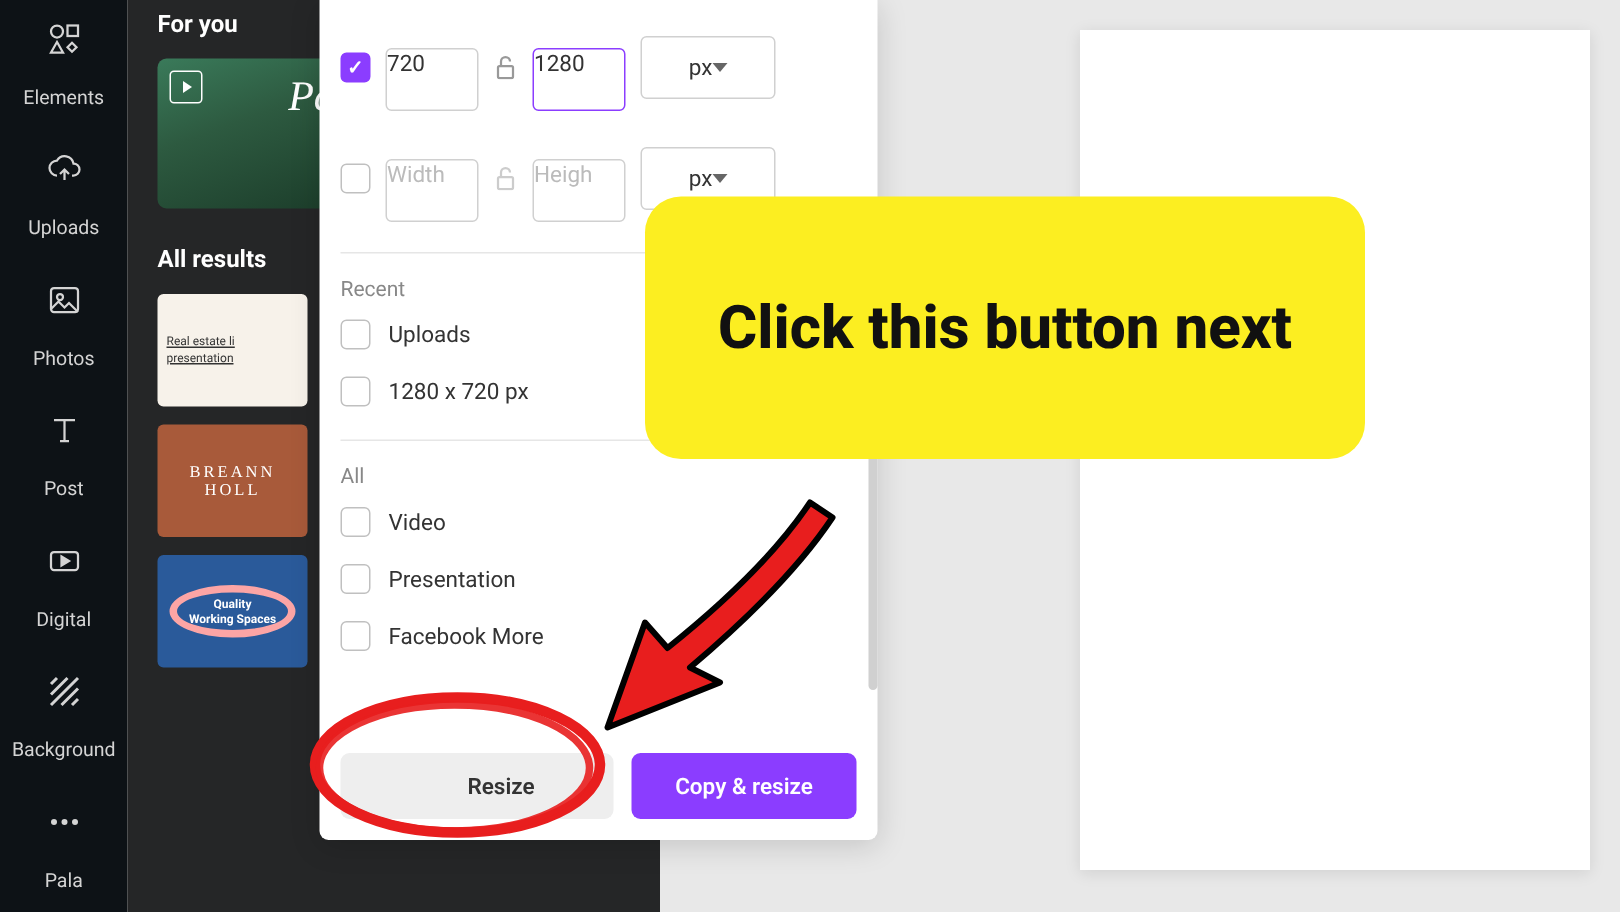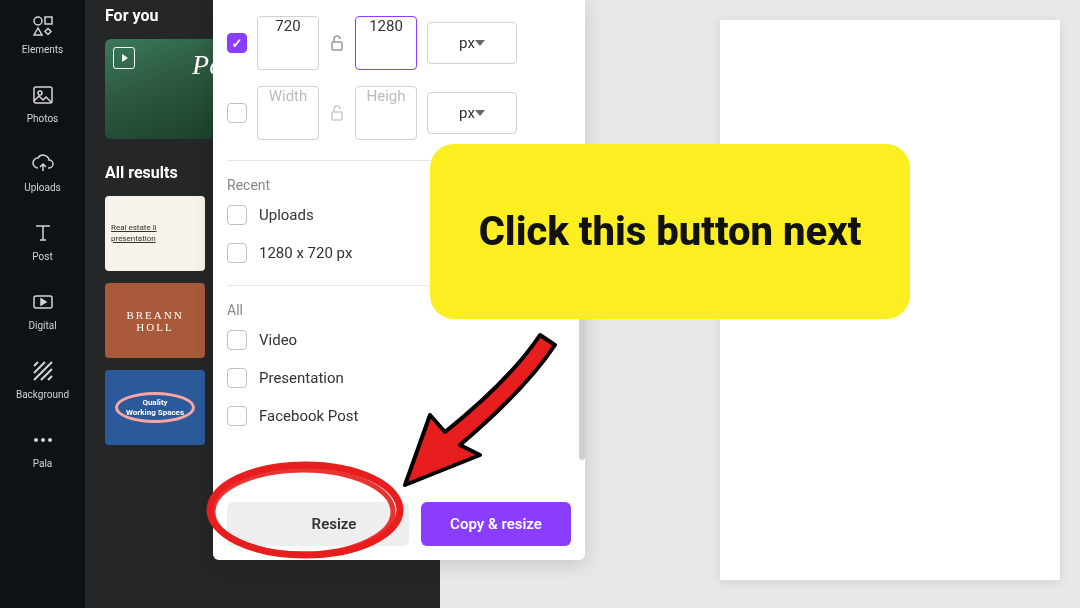--- a/index.html
+++ b/index.html
@@ -1,21 +1,21 @@
 <!DOCTYPE html>
 <html><head>
 <meta charset="utf-8">
 <style>
 * { margin: 0; padding: 0; box-sizing: border-box; font-family: -apple-system, BlinkMacSystemFont, "Segoe UI", Roboto, sans-serif; }
 body { width: 1080px; height: 608px; overflow: hidden; display: flex; background: #e8e8e8; position: relative; }
 
 .sidebar { width: 85px; background: #0d1216; display: flex; flex-direction: column; align-items: center; padding-top: 0px; flex-shrink: 0; }
 .sidebar-item { width: 100%; display: flex; flex-direction: column; align-items: center; padding: 14px 0; cursor: pointer; color: #a6a6a6; }
 .sidebar-item .icon { width: 24px; height: 24px; display: flex; align-items: center; justify-content: center; }
-.sidebar-item .label { font-size: 10px; margin-top: 6px; color: #d4d4d4; }
+.sidebar-item .label { font-size: 13px; margin-top: 20px; color: #d4d4d4; }
 
 .templates-panel { width: 355px; background: #252627; flex-shrink: 0; padding: 0 20px; overflow: hidden; position: relative; }
 .section-header { color: #fff; font-size: 16px; font-weight: 700; margin-top: 6px; margin-bottom: 14px; }
 .section-header.all { margin-top: 24px; }
 .thumb-row { display: flex; gap: 12px; }
 .thumb { width: 150px; height: 100px; background: #444; border-radius: 6px; position: relative; overflow: hidden; }
 .thumb-play { position: absolute; top: 8px; left: 8px; width: 22px; height: 22px; border: 1px solid #fff; border-radius: 3px; display: flex; align-items: center; justify-content: center; }
 .thumb-play::after { content: ""; border-left: 6px solid #fff; border-top: 4px solid transparent; border-bottom: 4px solid transparent; margin-left: 2px; }
 .palau { background: linear-gradient(160deg, #3a7a5a 0%, #2d5a40 40%, #1a3a28 100%); }
 .palau-text { position: absolute; top: 10px; right: 10px; font-family: cursive; font-size: 28px; color: #fff; font-style: italic; }
@@ -25,49 +25,49 @@
 .thumb-realestate .t { font-size: 8px; font-weight: 400; text-decoration: underline; line-height: 1.3; }
 .thumb-mint { background: #f5e8d8; display: flex; align-items: center; justify-content: center; }
 .thumb-mint::before { content: ""; position: absolute; left: -20px; top: 15px; width: 60px; height: 60px; background: #8a5a3a; border-radius: 50%; }
 .thumb-mint::after { content: ""; position: absolute; left: 20px; bottom: -10px; width: 40px; height: 40px; background: #d4756a; border-radius: 50%; }
 .thumb-mint .t { font-size: 8px; z-index: 1; }
 .thumb-breanna { background: #a85a3a; display: flex; flex-direction: column; align-items: center; justify-content: center; color: #fff; }
 .thumb-breanna .t { font-family: serif; font-size: 11px; letter-spacing: 2px; }
 .thumb-digital { background: #1a2840; color: #fff; display: flex; align-items: flex-end; justify-content: center; padding-bottom: 4px; }
 .thumb-digital .t { font-size: 11px; font-weight: 700; }
 .thumb-quality { background: #2a5a9a; color: #fff; display: flex; align-items: center; justify-content: center; }
-.thumb-quality .oval { border: 3px solid #fca5a5; border-radius: 50%; padding: 3px 8px; font-size: 8px; font-weight: 700; text-align: center; line-height: 1.2; }
+.thumb-quality .oval { border: 5px solid #fca5a5; border-radius: 50%; padding: 3px 8px; font-size: 8px; font-weight: 700; text-align: center; line-height: 1.2; }
 
 .resize-panel { position: absolute; left: 213px; top: 0; width: 372px; height: 560px; background: #fff; border-radius: 0 0 6px 6px; box-shadow: 0 4px 20px rgba(0,0,0,0.15); z-index: 5; padding: 16px 14px 14px 14px; display: flex; flex-direction: column; }
 .resize-panel::after { content: ""; position: absolute; right: 0; top: 160px; bottom: 100px; width: 6px; background: #d0d0d0; border-radius: 3px; }
 .dim-row { display: flex; align-items: center; gap: 10px; margin-bottom: 16px; }
 .checkbox { width: 20px; height: 20px; border: 1.5px solid #c0c0c0; border-radius: 4px; flex-shrink: 0; display: flex; align-items: center; justify-content: center; }
 .checkbox.checked { background: #8b3dff; border-color: #8b3dff; }
 .checkbox.checked::after { content: "✓"; color: #fff; font-size: 13px; font-weight: 700; }
-.dim-input { width: 62px; height: 54px; border: 1px solid #d0d0d0; border-radius: 4px; text-align: center; font-size: 15px; color: #333; }
+.dim-input { width: 62px; height: 42px; border: 1px solid #d0d0d0; border-radius: 4px; font-size: 15px; color: #333; margin-top: 16px; }
 .dim-input.active { border: 1.5px solid #8b3dff; }
 .dim-input.placeholder { color: #bbb; }
 .lock-icon { width: 16px; color: #999; display: flex; align-items: center; justify-content: center; }
 .unit-select { width: 90px; height: 42px; border: 1px solid #d0d0d0; border-radius: 4px; display: flex; align-items: center; justify-content: center; padding: 0 12px; font-size: 15px; color: #333; }
 .chevron { border-left: 5px solid transparent; border-right: 5px solid transparent; border-top: 6px solid #666; }
 
 .divider { height: 1px; background: #e6e6e6; margin: 4px 0 16px 0; }
 .group-label { font-size: 14px; color: #888; margin-bottom: 12px; }
 .option-row { display: flex; align-items: center; gap: 12px; margin-bottom: 18px; cursor: pointer; }
 .option-row .opt-label { font-size: 15px; color: #333; }
 
 .button-row { display: flex; gap: 12px; margin-top: auto; }
 .btn { flex: 1; height: 44px; border-radius: 6px; font-size: 15px; font-weight: 600; display: flex; align-items: center; justify-content: center; cursor: pointer; border: none; }
 .btn-resize { background: #eeeeee; color: #333; padding-left: 32px; }
 .btn-copy { background: #8b3dff; color: #fff; }
 
 .canvas-area { flex: 1; background: #e8e8e8; display: flex; align-items: flex-start; justify-content: flex-end; padding: 20px; }
 .canvas { width: 340px; height: 560px; background: #fff; box-shadow: 0 2px 10px rgba(0,0,0,0.1); }
 
-.annotation-box { position: absolute; left: 430px; top: 144px; width: 480px; height: 175px; background: #fcee21; border-radius: 24px; z-index: 10; display: flex; align-items: center; justify-content: center; text-align: center; padding: 20px; }
+.annotation-box { position: absolute; left: 430px; top: 131px; width: 480px; height: 175px; background: #fcee21; border-radius: 24px; z-index: 10; display: flex; align-items: center; justify-content: center; text-align: center; padding: 20px; }
 .annotation-box .txt { font-size: 40px; font-weight: 800; color: #111; line-height: 1.3; }
 
 .arrow-svg { position: absolute; left: 395px; top: 330px; z-index: 11; }
 .circle-svg { position: absolute; left: 195px; top: 455px; z-index: 12; pointer-events: none; }
 </style>
 </head>
 <body>
 
 <div class="sidebar">
   <div class="sidebar-item">
@@ -77,35 +77,35 @@
           <rect x="14" y="3" width="7" height="7"></rect>
           <path d="M7 14l-4 7h8z"></path>
           <path d="M14 17.5l3-3 3 3-3 3z"></path>
         </svg>
     </span>
     <span class="label">Elements</span>
   </div>
   <div class="sidebar-item">
     <span class="icon">
       <svg width="24" height="24" viewBox="0 0 24 24" fill="none" stroke="#d4d4d4" stroke-width="1.5">
+          <path d="M7 16a5 5 0 0 1 0-10 6 6 0 0 1 11 2 4 4 0 0 1 0 8h-1"></path>
+          <path d="M12 12v7m-3-4l3-3 3 3"></path>
+        </svg>
+    </span>
+    <span class="label">Uploads</span>
+  </div>
+  <div class="sidebar-item">
+    <span class="icon">
+      <svg width="24" height="24" viewBox="0 0 24 24" fill="none" stroke="#d4d4d4" stroke-width="1.5">
           <rect x="3" y="4" width="18" height="16" rx="2"></rect>
           <circle cx="9" cy="10" r="2"></circle>
           <path d="M3 18l5-5 4 4 3-3 6 6"></path>
         </svg>
     </span>
     <span class="label">Photos</span>
-  </div>
-  <div class="sidebar-item">
-    <span class="icon">
-      <svg width="24" height="24" viewBox="0 0 24 24" fill="none" stroke="#d4d4d4" stroke-width="1.5">
-          <path d="M7 16a5 5 0 0 1 0-10 6 6 0 0 1 11 2 4 4 0 0 1 0 8h-1"></path>
-          <path d="M12 12v7m-3-4l3-3 3 3"></path>
-        </svg>
-    </span>
-    <span class="label">Uploads</span>
   </div>
   <div class="sidebar-item">
     <span class="icon">
       <svg width="24" height="24" viewBox="0 0 24 24" fill="none" stroke="#d4d4d4" stroke-width="1.5">
           <path d="M5 5h14M12 5v14M9 19h6"></path>
         </svg>
     </span>
     <span class="label">Post</span>
   </div>
   <div class="sidebar-item">
@@ -213,21 +213,21 @@
   <div class="option-row">
     <div class="checkbox"></div>
     <span class="opt-label">Video</span>
   </div>
   <div class="option-row">
     <div class="checkbox"></div>
     <span class="opt-label">Presentation</span>
   </div>
   <div class="option-row">
     <div class="checkbox"></div>
-    <span class="opt-label">Facebook Post</span>
+    <span class="opt-label">Facebook More</span>
   </div>
   <div class="button-row">
     <button class="btn btn-resize">Resize</button>
     <button class="btn btn-copy">Copy &amp; resize</button>
   </div>
 </div>
 
 <div class="canvas-area">
   <div class="canvas"></div>
 </div>

